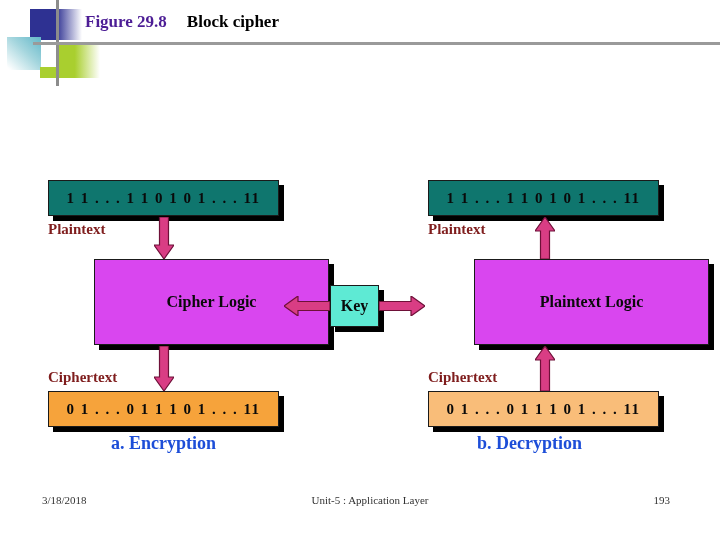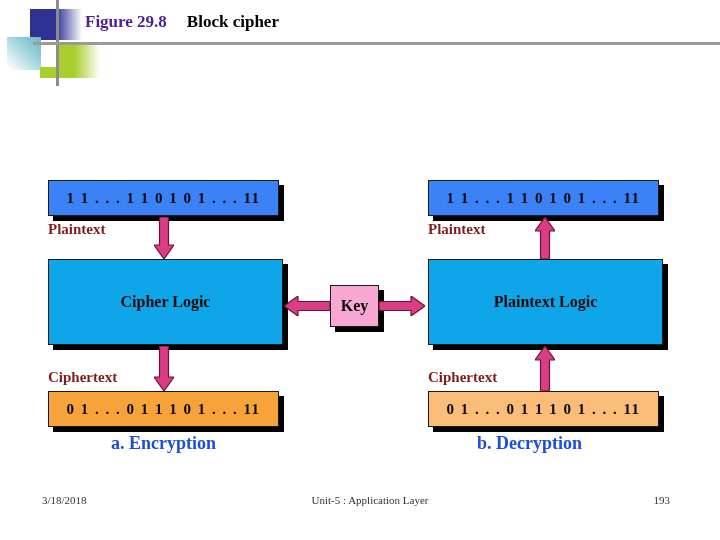--- a/index.html
+++ b/index.html
@@ -25,25 +25,25 @@
   .title .fig{color:#4c1d95;}
   .title .name{color:#000000;margin-left:20px;}
 
   
   .dbox{
     border:1px solid #1a1a1a;box-shadow:5px 5px 0 #000000;
     display:flex;align-items:center;justify-content:center;
     font-weight:bold;color:#0a0a0a;box-sizing:border-box;
   }
   .bits{font-size:15px;letter-spacing:1.5px;white-space:nowrap;}
-  .green-box{background:#3b82f6;width:231px;height:36px;}
-  .blue-box{background:#0ea5e9;width:235px;height:86px;font-size:16px;}
+  .green-box{background:#0f766e;width:231px;height:36px;}
+  .blue-box{background:#d946ef;width:235px;height:86px;font-size:16px;margin-left:46px;}
   .orange-left{background:#F6A33B;width:231px;height:36px;}
   .orange-right{background:#F9BD79;width:231px;height:36px;}
-  .key-box{background:#f9a8d4;width:49px;height:42px;font-size:16px;}
+  .key-box{background:#5eead4;width:49px;height:42px;font-size:16px;}
 
   .side-label{font-size:15px;font-weight:bold;color:#7f1d1d;}
   .caption{font-size:18px;font-weight:bold;color:#1d4ed8;text-align:center;width:231px;}
 
   
   .green-l{left:48px;top:180px;} .green-r{left:428px;top:180px;}
   .pt-l{left:48px;top:221px;}    .pt-r{left:428px;top:221px;}
   .blue-l{left:48px;top:259px;}  .blue-r{left:428px;top:259px;}
   .ct-l{left:48px;top:369px;}    .ct-r{left:428px;top:369px;}
   .or-l{left:48px;top:391px;}    .or-r{left:428px;top:391px;}

